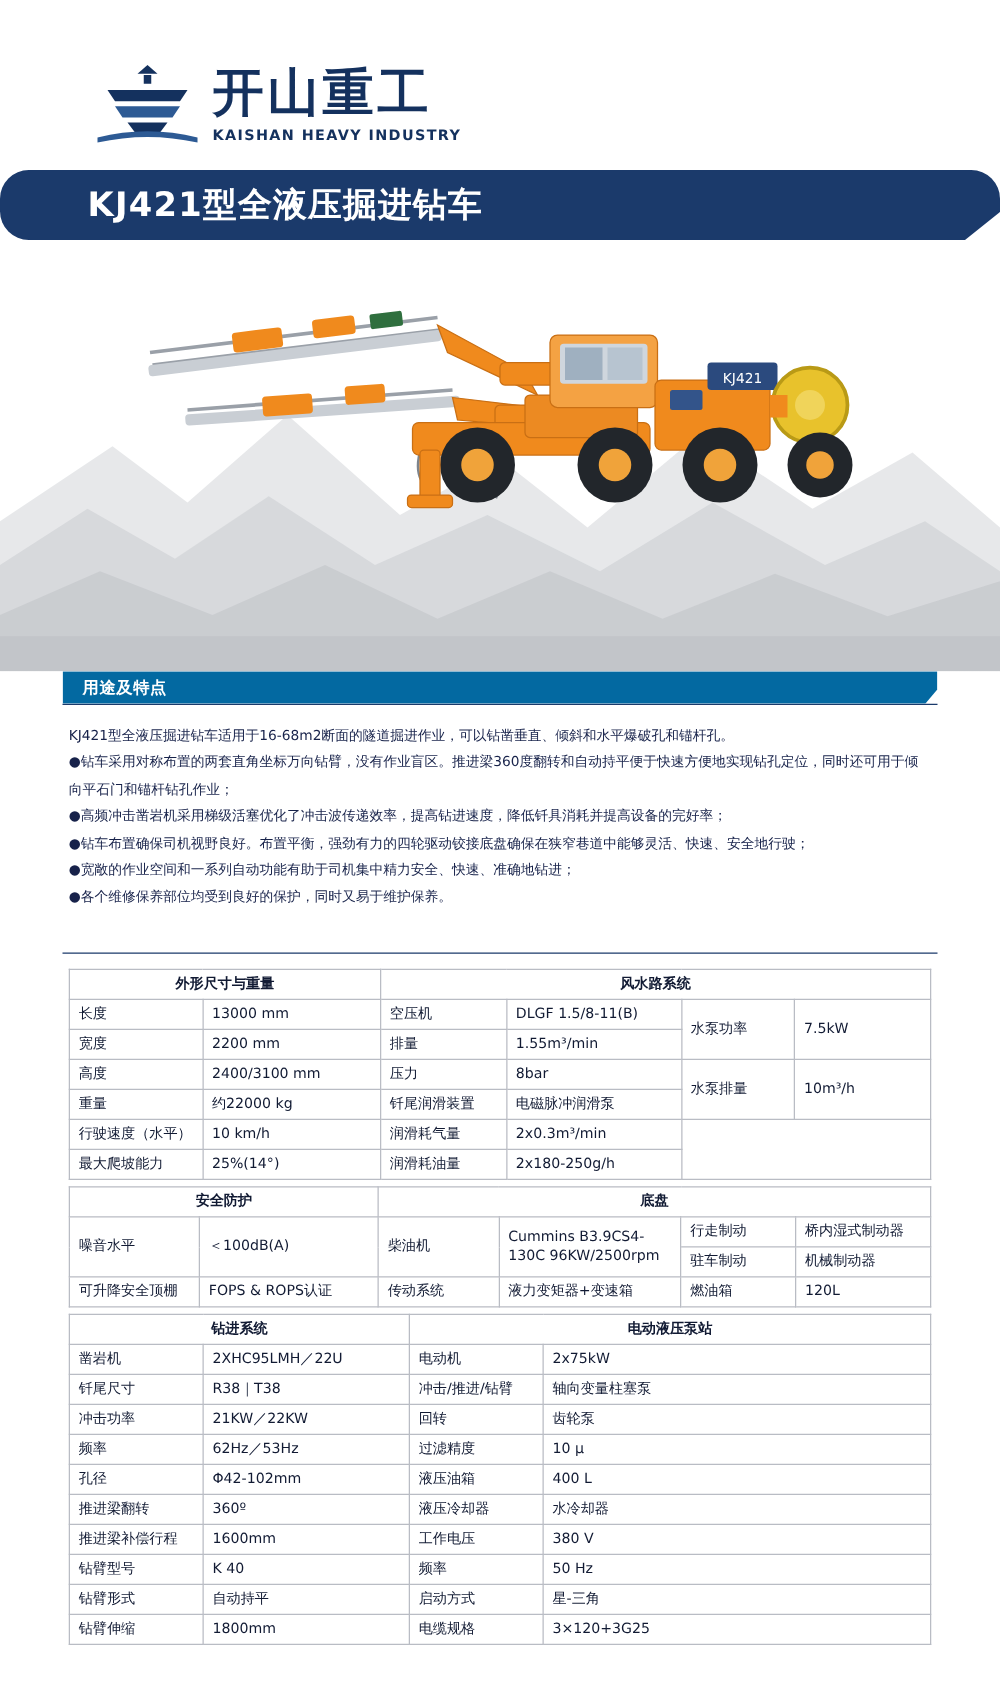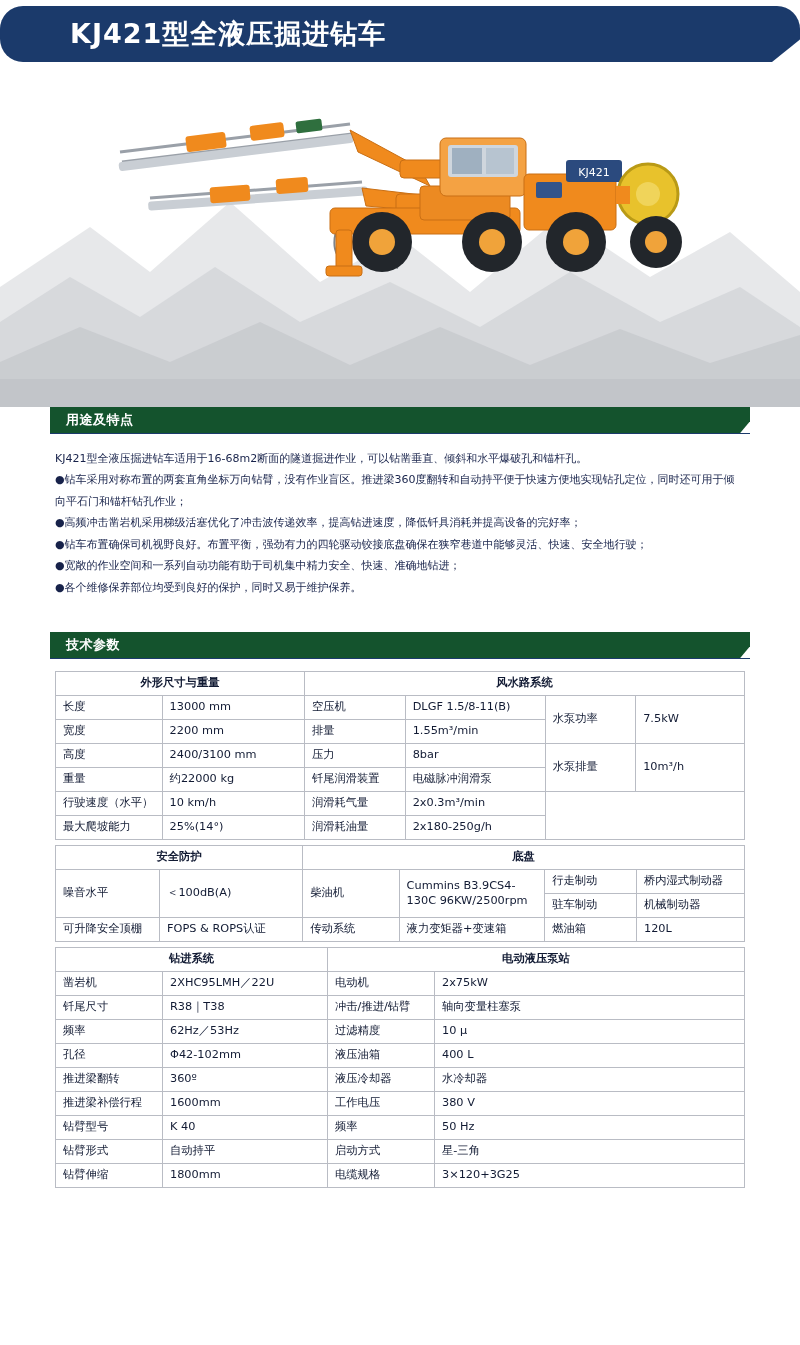--- a/index.html
+++ b/index.html
@@ -92,21 +92,21 @@
     position: absolute;
     left: 50%;
     transform: translateX(-50%);
     top: 28px;
   }
 
   
   .section-bar {
     margin: 0 50px;
     height: 26px;
-    background: #14532d;
+    background: #0369a1;
     display: flex;
     align-items: center;
     position: relative;
     clip-path: polygon(0 0, 100% 0, 100% 55%, 98.6% 100%, 0 100%);
   }
   .section-bar .label {
     color: #fff;
     font-size: 13px;
     font-weight: bold;
     margin-left: 16px;
@@ -159,20 +159,36 @@
   .c-l2 { width: 92px; }
   .c-v2 { width: 143px; }
   .c-l3 { width: 86px; }
   .c-v3 { width: 112px; }
 </style>
 </head>
 <body>
 
 <div class="page">
 
+  <div class="logo-row">
+    <div class="logo-mark">
+      <svg width="92" height="72" viewBox="0 0 92 72" xmlns="http://www.w3.org/2000/svg">
+        <path d="M46 4 L54 11 L38 11 Z" fill="#14315e"></path>
+        <rect x="43" y="12" width="6" height="7" fill="#14315e"></rect>
+        <path d="M14 24 L78 24 L72 33 L20 33 Z" fill="#14315e"></path>
+        <path d="M20 37 L72 37 L66 46 L26 46 Z" fill="#2d5a94"></path>
+        <path d="M30 50 L62 50 L56 58 L36 58 Z" fill="#14315e"></path>
+        <path d="M6 62 Q46 52 86 62 L86 66 Q46 57 6 66 Z" fill="#2d5a94"></path>
+      </svg>
+    </div>
+    <div class="logo-text">
+      <div class="logo-cn">开山重工</div>
+      <div class="logo-en">KAISHAN HEAVY INDUSTRY</div>
+    </div>
+  </div>
 
   <div class="title-banner">
     <div class="title-text">KJ421型全液压掘进钻车</div>
   </div>
 
   <div class="hero">
     <svg class="mountains" viewBox="0 0 800 300" preserveAspectRatio="none">
       <rect x="0" y="0" width="800" height="300" fill="#ffffff"></rect>
       <path d="M0 180 L90 120 L150 165 L230 95 L320 175 L400 130 L470 185 L560 110 L650 170 L730 125 L800 185 L800 300 L0 300 Z" fill="#e3e4e6" opacity="0.85"></path>
       <path d="M0 215 L70 170 L140 210 L215 160 L300 215 L390 175 L480 220 L570 165 L660 215 L740 180 L800 220 L800 300 L0 300 Z" fill="#d4d6d9" opacity="0.85"></path>
@@ -261,23 +277,20 @@
   <div class="intro">
     <p>KJ421型全液压掘进钻车适用于16-68m2断面的隧道掘进作业，可以钻凿垂直、倾斜和水平爆破孔和锚杆孔。</p>
     <p>●钻车采用对称布置的两套直角坐标万向钻臂，没有作业盲区。推进梁360度翻转和自动持平便于快速方便地实现钻孔定位，同时还可用于倾向平石门和锚杆钻孔作业；</p>
     <p>●高频冲击凿岩机采用梯级活塞优化了冲击波传递效率，提高钻进速度，降低钎具消耗并提高设备的完好率；</p>
     <p>●钻车布置确保司机视野良好。布置平衡，强劲有力的四轮驱动铰接底盘确保在狭窄巷道中能够灵活、快速、安全地行驶；</p>
     <p>●宽敞的作业空间和一系列自动功能有助于司机集中精力安全、快速、准确地钻进；</p>
     <p>●各个维修保养部位均受到良好的保护，同时又易于维护保养。</p>
   </div>
 
   <div style="height:34px"></div>
-  <div class="section-bar">
-    <span class="label">技术参数</span>
-  </div>
   <div class="section-underline"></div>
 
   <div class="table-wrap">
 
     <table class="spec tbl-block">
       <tbody>
           <tr>
         <td class="hd" colspan="2">外形尺寸与重量</td>
         <td class="hd" colspan="4">风水路系统</td>
       </tr>
@@ -366,20 +379,26 @@
         <td class="lbl c-l2">电动机</td>
         <td>2x75kW</td>
       </tr>
       <tr>
         <td class="lbl">钎尾尺寸</td>
         <td>R38｜T38</td>
         <td class="lbl">冲击/推进/钻臂</td>
         <td>轴向变量柱塞泵</td>
       </tr>
       <tr>
+        <td class="lbl">冲击功率</td>
+        <td>21KW／22KW</td>
+        <td class="lbl">回转</td>
+        <td>齿轮泵</td>
+      </tr>
+      <tr>
         <td class="lbl">频率</td>
         <td>62Hz／53Hz</td>
         <td class="lbl">过滤精度</td>
         <td>10 μ</td>
       </tr>
       <tr>
         <td class="lbl">孔径</td>
         <td>Φ42-102mm</td>
         <td class="lbl">液压油箱</td>
         <td>400 L</td>

